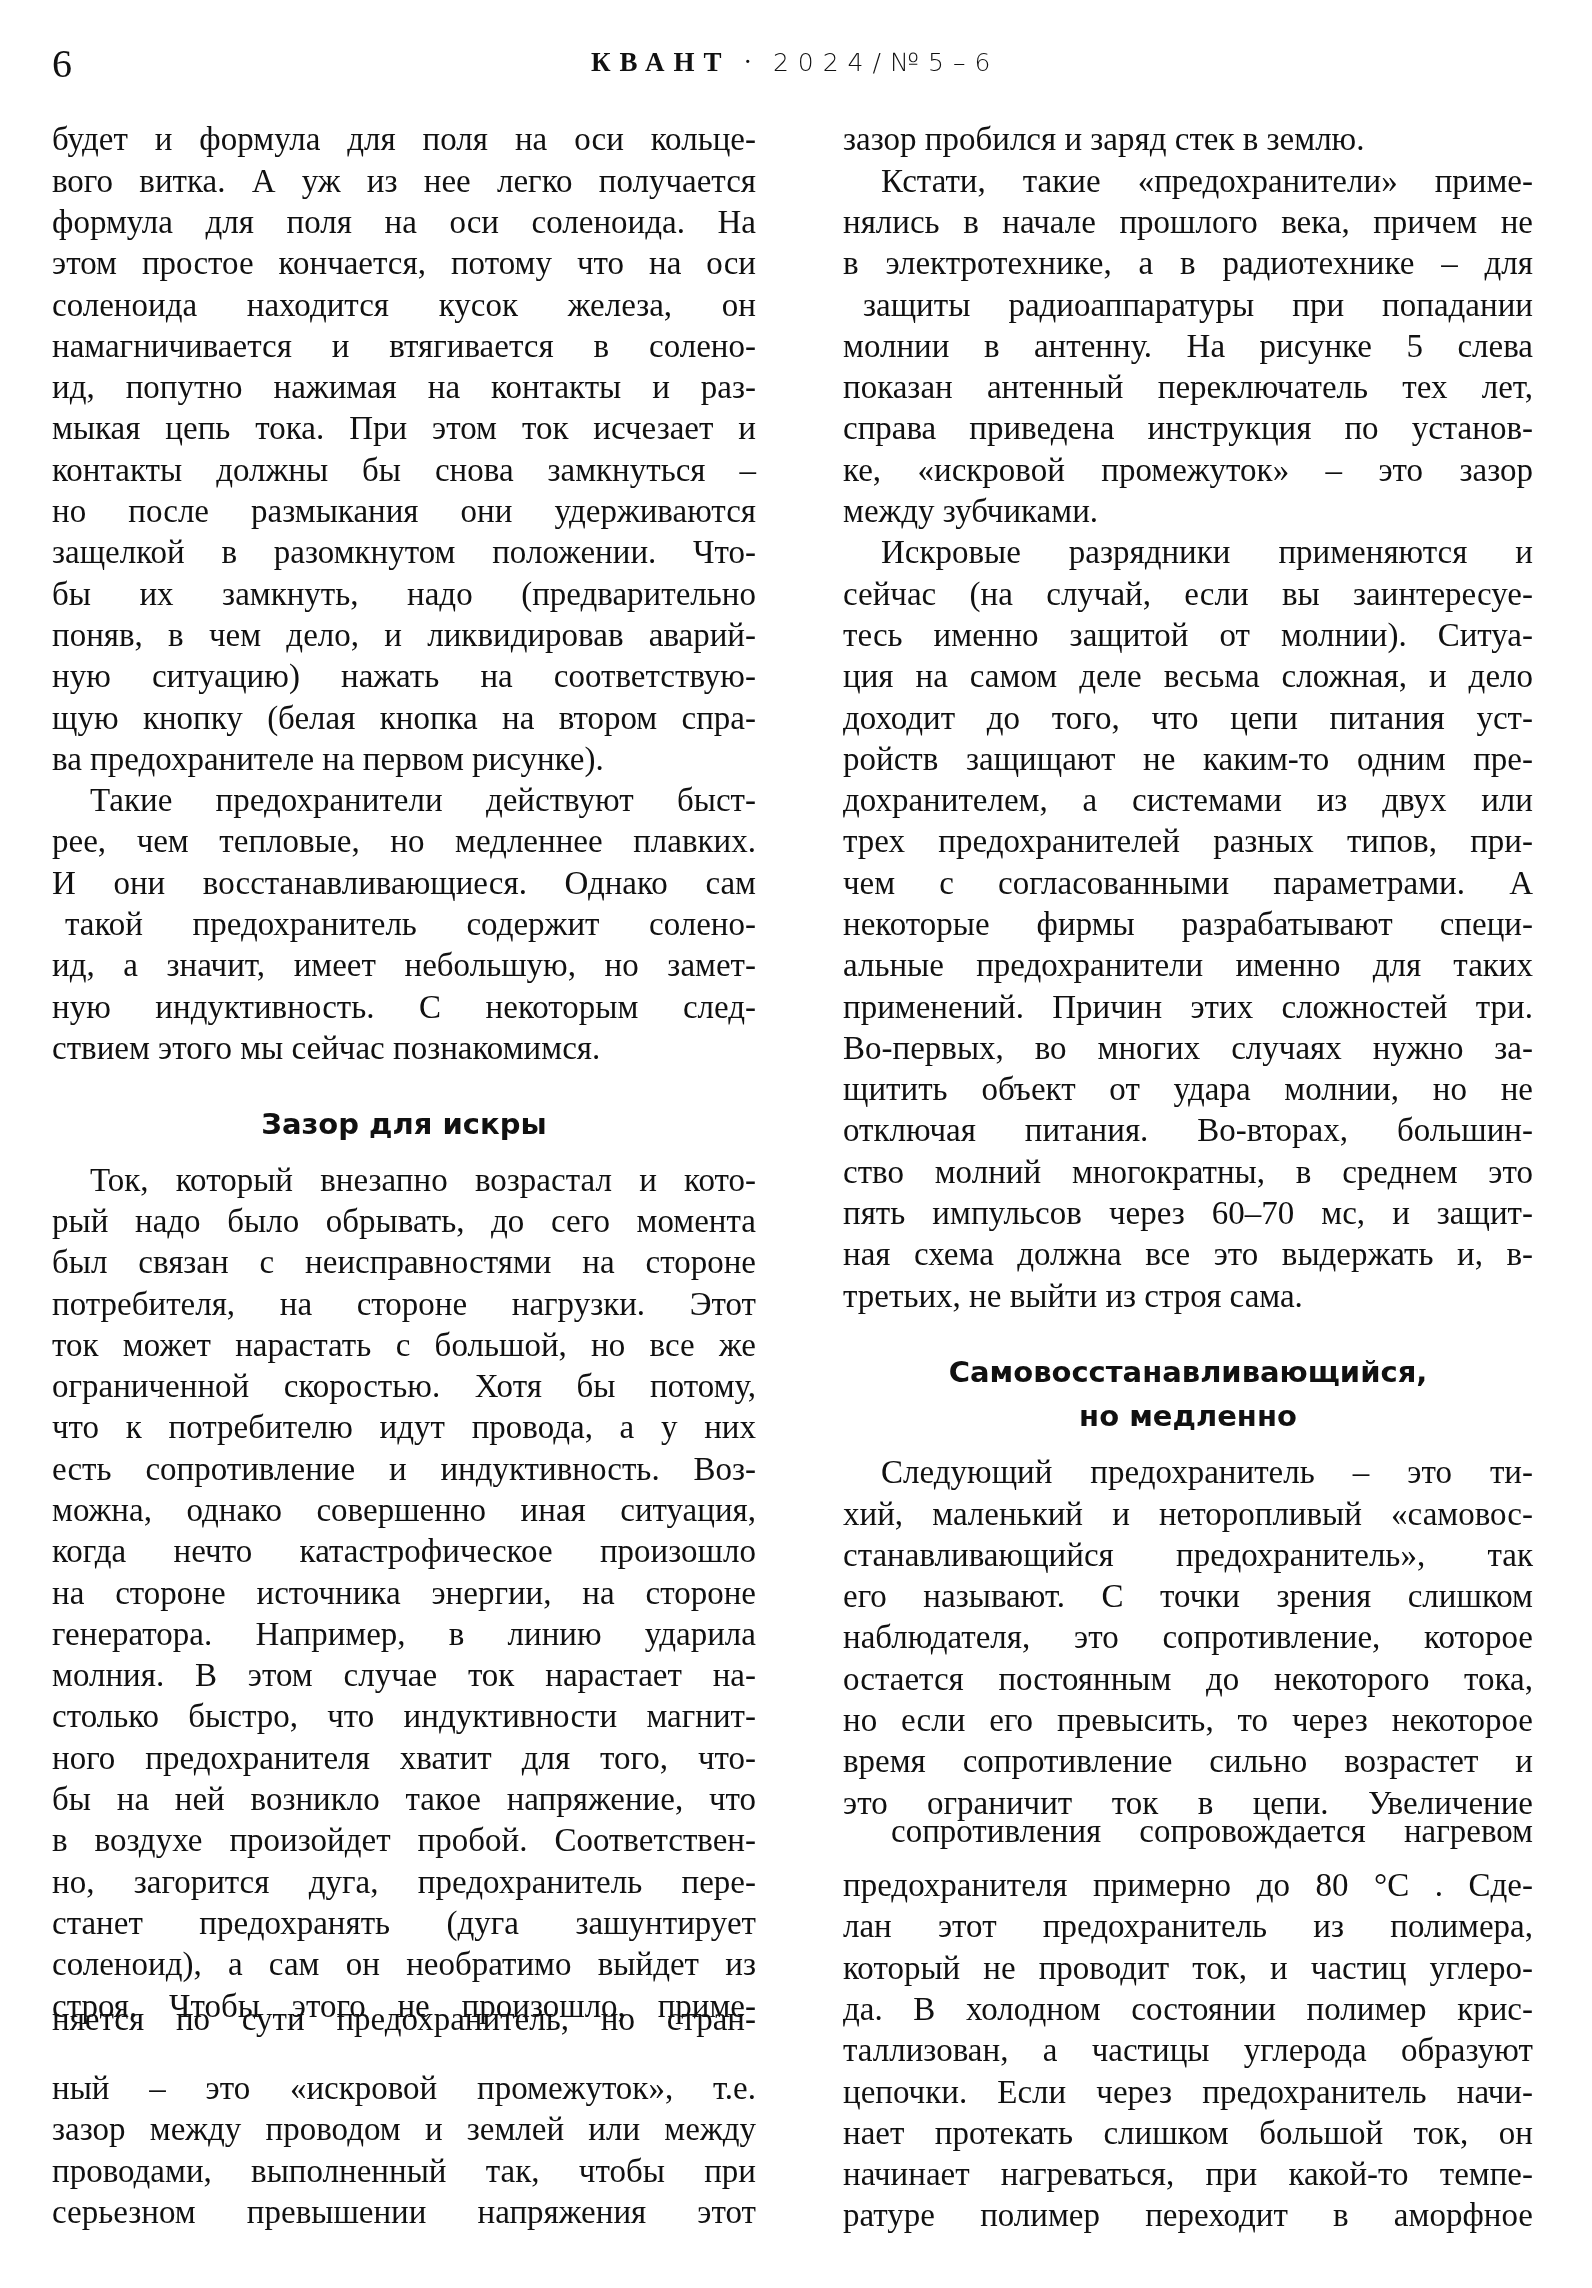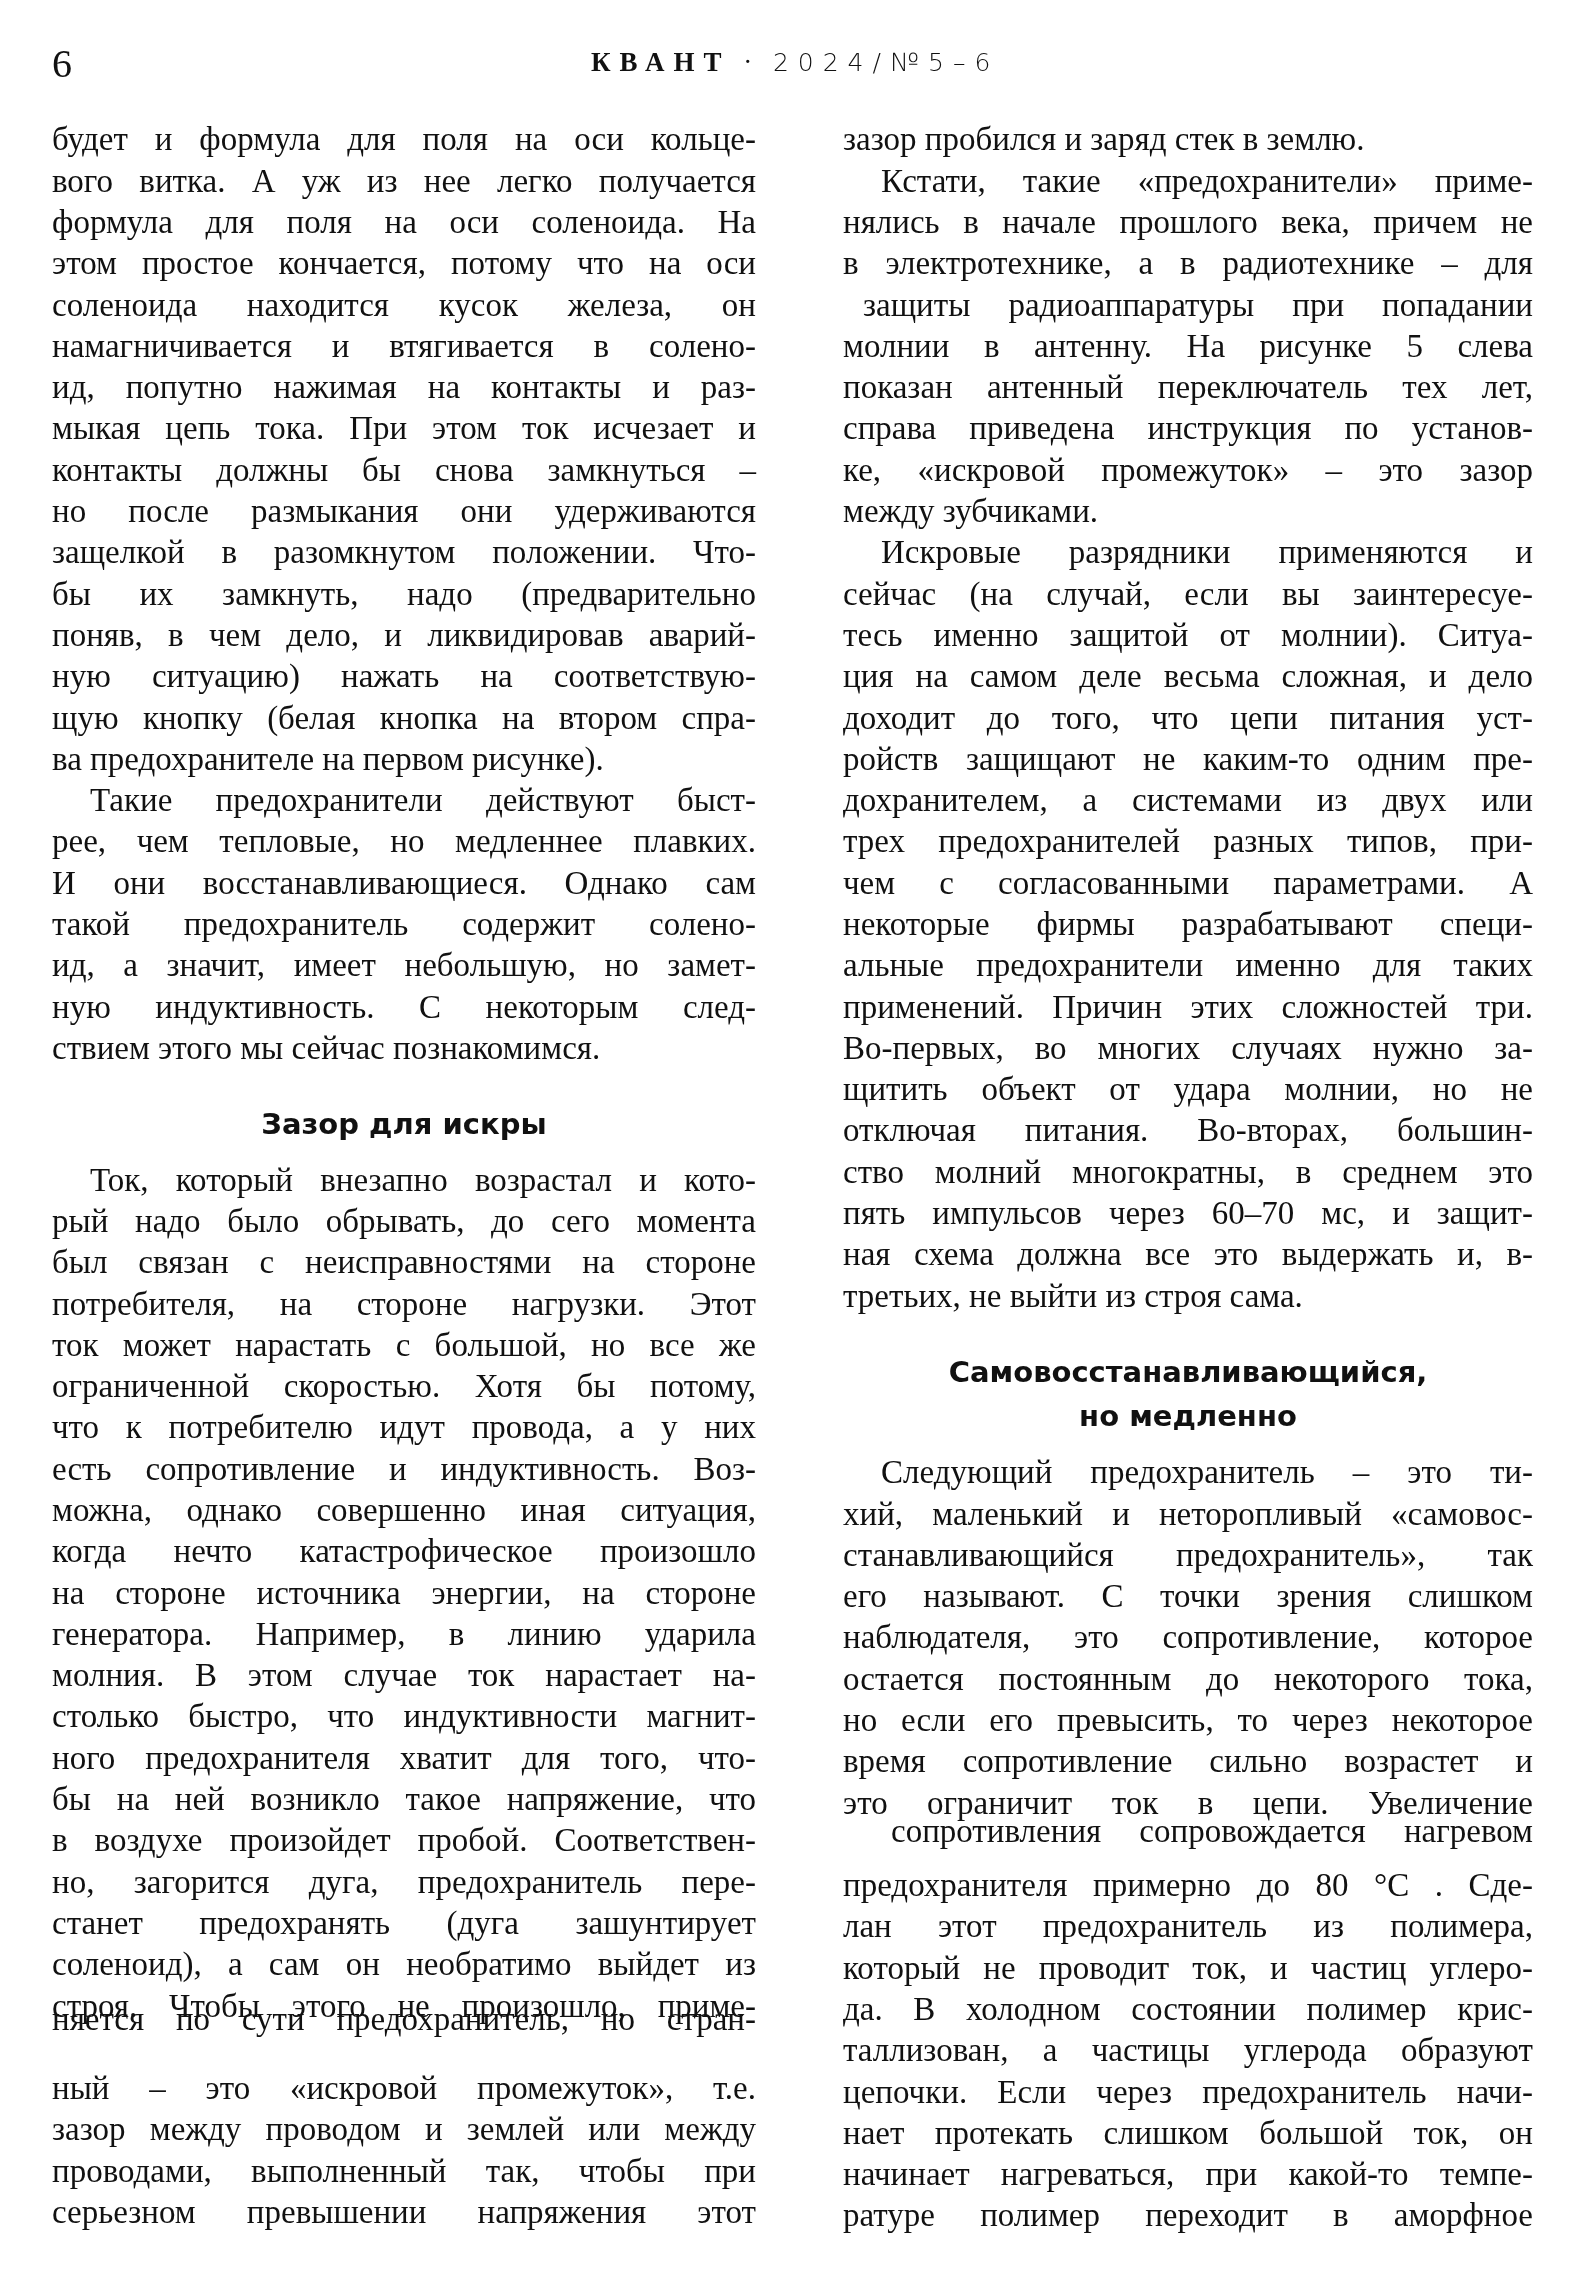--- a/index.html
+++ b/index.html
@@ -51,21 +51,21 @@
     <div class="line" style="top: 490px;">но после размыкания они удерживаются</div>
     <div class="line" style="top: 531px;">защелкой в разомкнутом положении. Что-</div>
     <div class="line" style="top: 573px;">бы их замкнуть, надо (предварительно</div>
     <div class="line" style="top: 614px;">поняв, в чем дело, и ликвидировав аварий-</div>
     <div class="line" style="top: 655px;">ную ситуацию) нажать на соответствую-</div>
     <div class="line" style="top: 697px;">щую кнопку (белая кнопка на втором спра-</div>
     <div class="line last" style="top: 738px;">ва предохранителе на первом рисунке).</div>
     <div class="line indent" style="top: 779px; font-family: Liberation Serif, serif;">Такие предохранители действуют быст-</div>
     <div class="line" style="top: 820px;">рее, чем тепловые, но медленнее плавких.</div>
     <div class="line" style="top: 862px;">И они восстанавливающиеся. Однако сам</div>
-    <div class="line" style="top: 903px;">такой предохранитель содержит солено-</div>
+    <div class="line" style="top: 903px; margin-left: 13px;">такой предохранитель содержит солено-</div>
     <div class="line" style="top: 944px;">ид, а значит, имеет небольшую, но замет-</div>
     <div class="line" style="top: 986px;">ную индуктивность. С некоторым след-</div>
     <div class="line last" style="top: 1027px;">ствием этого мы сейчас познакомимся.</div>
     <div class="heading" style="top: 1102px;">Зазор для искры</div>
     <div class="line indent" style="top: 1159px;">Ток, который внезапно возрастал и кото-</div>
     <div class="line" style="top: 1200px;">рый надо было обрывать, до сего момента</div>
     <div class="line" style="top: 1241px;">был связан с неисправностями на стороне</div>
     <div class="line" style="top: 1283px;">потребителя, на стороне нагрузки. Этот</div>
     <div class="line" style="top: 1324px;">ток может нарастать с большой, но все же</div>
     <div class="line" style="top: 1365px;">ограниченной скоростью. Хотя бы потому,</div>

